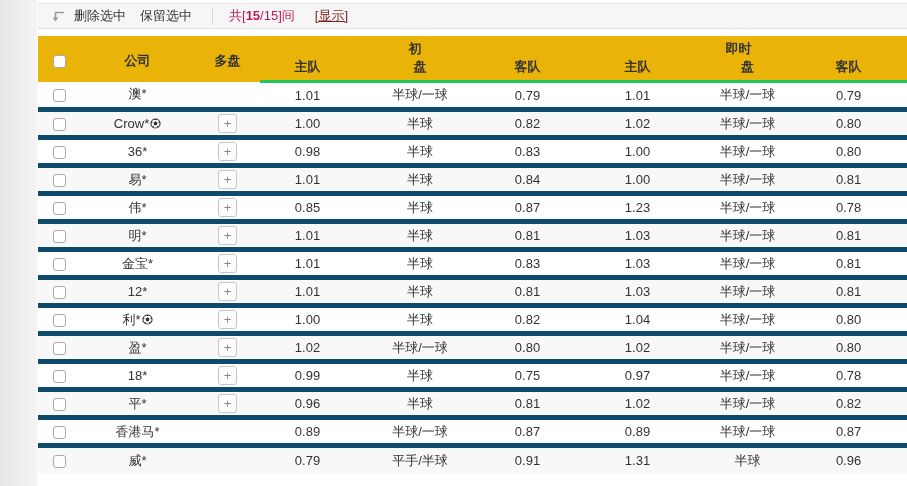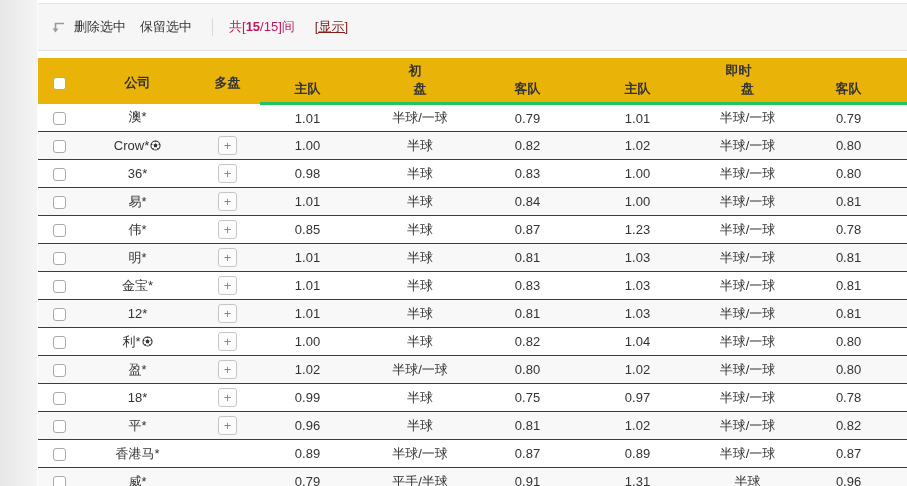--- a/index.html
+++ b/index.html
@@ -9,39 +9,39 @@
     background:#ffffff; color:#333; position:relative; font-size:13px;
   }
   .left-strip {
     position:absolute; left:0; top:0; width:38px; height:486px;
     background:linear-gradient(to right,#e7e7e7,#f4f4f4);
     border-right:1px solid #fdfdfd;
   }
   .panel { position:absolute; left:38px; top:0; width:869px; }
   
   .toolbar {
-    margin-top:3px; height:48px; background:#f6f6f6;
+    margin-top:3px; height:26px; background:#f6f6f6;
     border-top:1px solid #e6e6e6; border-bottom:1px solid #e0e0e0;
     display:flex; align-items:center; padding-left:12px;
   }
   .tool-link { color:#333; cursor:pointer; margin-right:14px; }
   .arrow-ic { margin-right:8px; display:inline-flex; }
   .v-div { width:1px; height:18px; background:#d9d9d9; margin:0 16px 0 6px; }
   .count-wrap { color:#be185d; }
   .count-bold { font-weight:bold; }
   .show-link { color:#7f1d1d; text-decoration:underline; cursor:pointer; margin-left:20px; }
   
   table { width:869px; border-collapse:collapse; table-layout:fixed; margin-top:7px; }
   thead { background:#eab308; }
   thead th { font-weight:bold; color:#333; text-align:center; font-size:13px; }
   tr.group-row th { height:21px; padding-top:4px; }
   tr.sub-row th { height:23px; padding-bottom:4px; }
   thead tr.sub-row th { border-bottom:3px solid #22c55e; }
   tbody td { text-align:center; height:28px; font-size:13px; color:#333; }
-  tbody tr { border-top:1px solid #0c4a6e; background:#ffffff; }
+  tbody tr { border-top:5px solid #0c4a6e; background:#ffffff; }
   tbody tr:first-child { border-top:none; }
   tbody tr.alt { background:#f8f8f8; }
   
   .cbx {
     display:inline-block; width:13px; height:13px; background:#fff;
     border:1px solid #a9a9a9; border-radius:3px; vertical-align:middle; cursor:pointer;
   }
   
   .plus-btn {
     display:inline-flex; align-items:center; justify-content:center;

